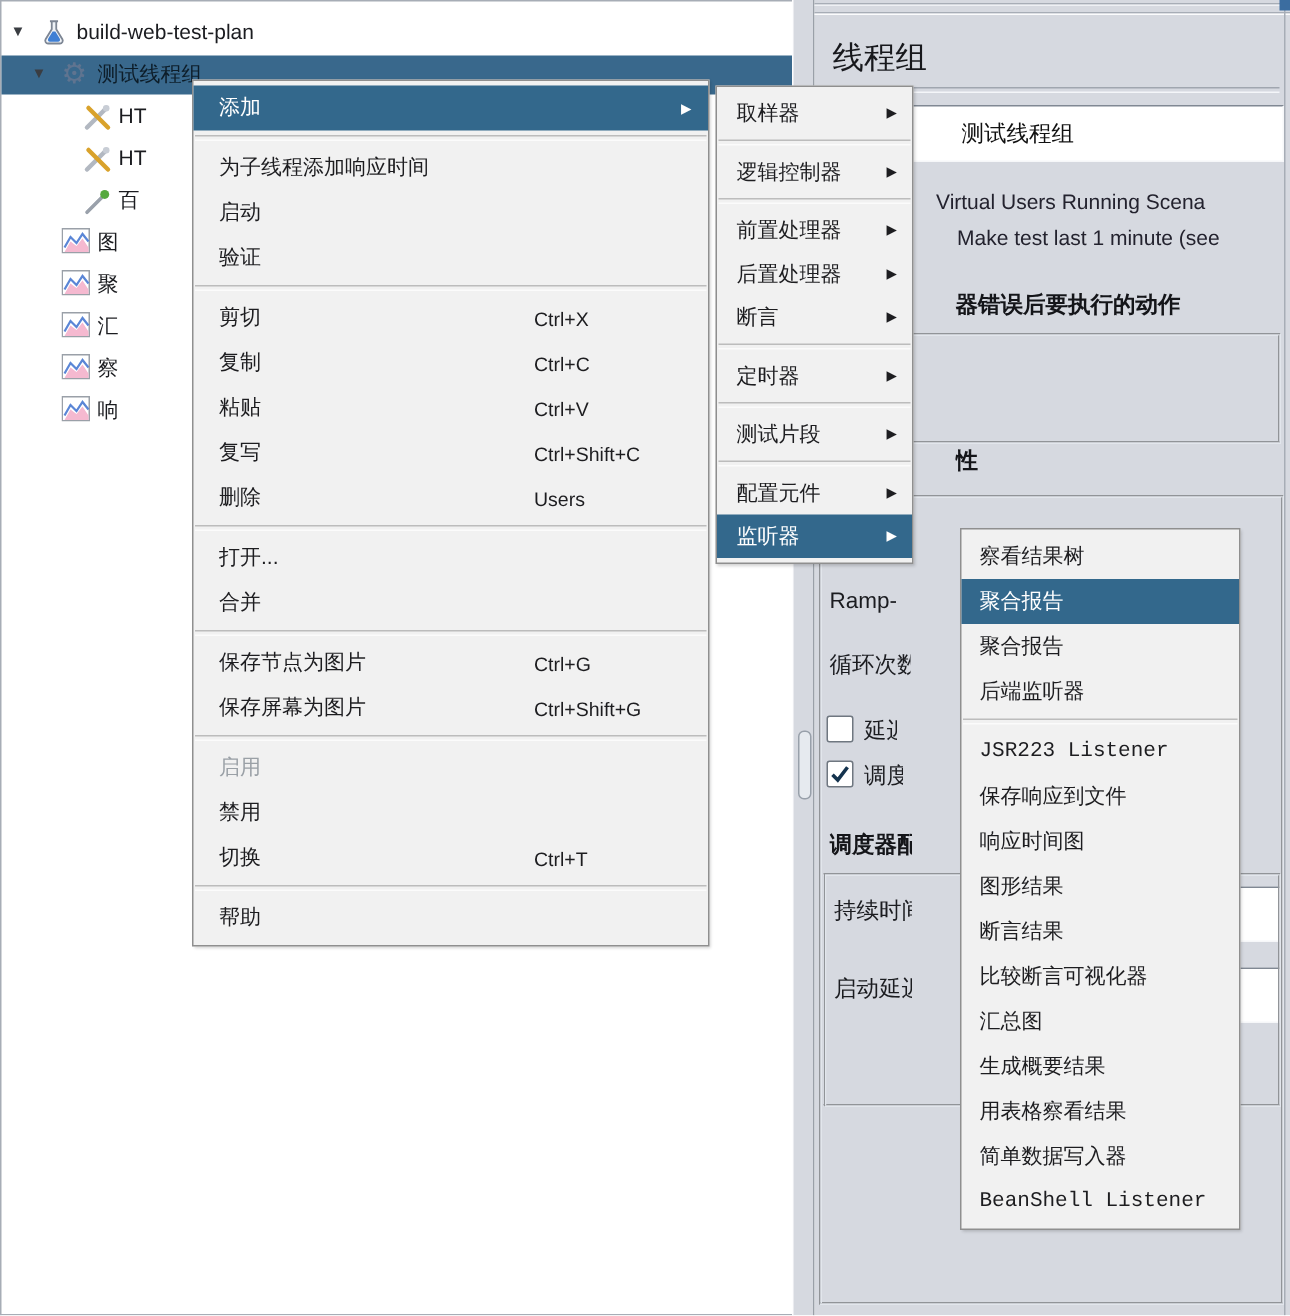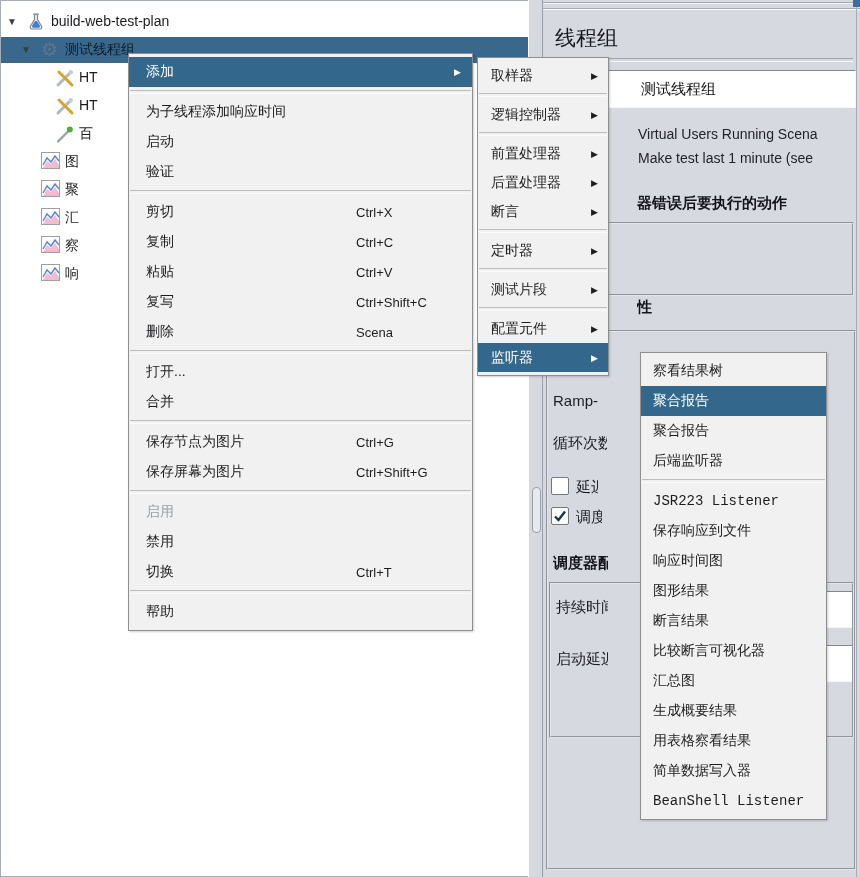--- a/index.html
+++ b/index.html
@@ -153,21 +153,21 @@
     <div class="hline" style="left:0;top:9px;width:317px;background:#fbfcfd"></div>
     <div class="hline" style="left:313px;top:0;width:1px;height:877px;background:#a7adb6"></div>
 
     <div class="panel-title" style="left:12px;top:24px">线程组</div>
     <div class="etched" style="left:4px;top:58px;width:306px"></div>
 
     <div class="text-field" style="left:5px;top:70px;width:308px;height:38px">
       <div class="field-text" style="left:92px;top:9px">测试线程组</div>
     </div>
 
-    <div class="comment-line" style="left:95px;top:126px">Virtual Users Running Scena</div>
+    <div class="comment-line" style="left:81px;top:126px">Virtual Users Running Scena</div>
     <div class="comment-line" style="left:95px;top:150px">Make test last 1 minute (see</div>
 
     <div class="group-title" style="left:94px;top:194px">器错误后要执行的动作</div>
     <div class="group-box" style="left:5px;top:222px;width:306px;height:74px"></div>
 
     <div class="group-title" style="left:94px;top:298px">性</div>
     <div class="group-box" style="left:3px;top:330px;width:310px;height:540px"></div>
 
     <div class="text-field" style="left:107px;top:591px;width:204px;height:37px"></div>
     <div class="text-field" style="left:107px;top:645px;width:204px;height:37px"></div>
@@ -219,21 +219,21 @@
       <div class="menu-item">
         <span class="mi-label">粘贴</span>
         <span class="mi-shortcut">Ctrl+V</span>
       </div>
       <div class="menu-item">
         <span class="mi-label">复写</span>
         <span class="mi-shortcut">Ctrl+Shift+C</span>
       </div>
       <div class="menu-item">
         <span class="mi-label">删除</span>
-        <span class="mi-shortcut">Scena</span>
+        <span class="mi-shortcut">Users</span>
       </div>
       <div class="menu-sep"></div>
       <div class="menu-item">
         <span class="mi-label">打开...</span>
       </div>
       <div class="menu-item">
         <span class="mi-label">合并</span>
       </div>
       <div class="menu-sep"></div>
       <div class="menu-item">

